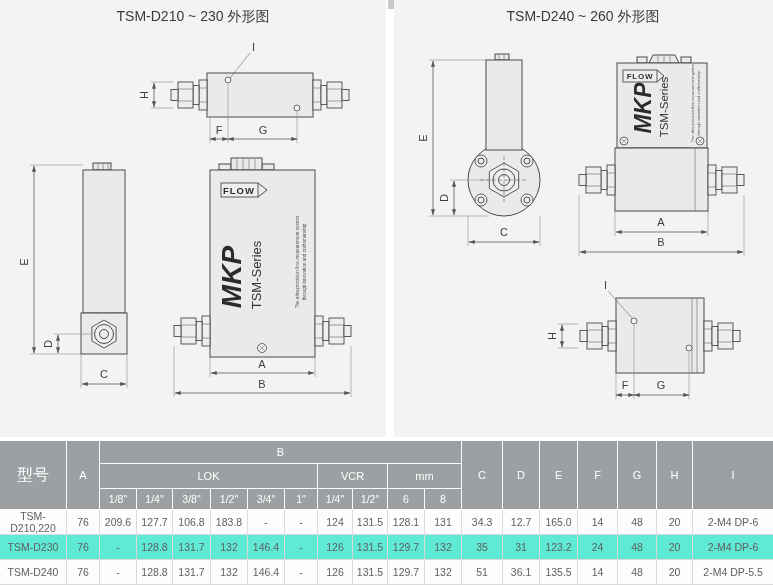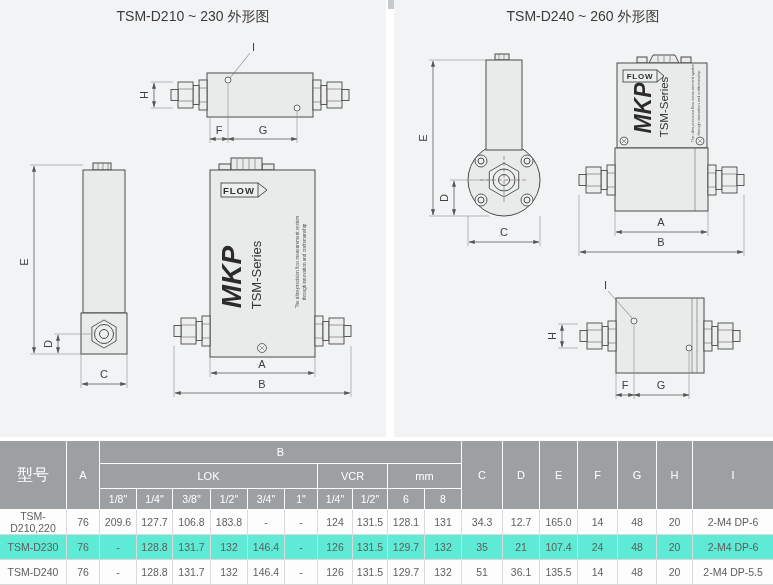--- a/index.html
+++ b/index.html
@@ -355,22 +355,22 @@
       <td>128.8</td>
       <td>131.7</td>
       <td>132</td>
       <td>146.4</td>
       <td>-</td>
       <td>126</td>
       <td>131.5</td>
       <td>129.7</td>
       <td>132</td>
       <td>35</td>
-      <td>21</td>
-      <td>107.4</td>
+      <td>31</td>
+      <td>123.2</td>
       <td>24</td>
       <td>48</td>
       <td>20</td>
       <td class="noR">2-M4 DP-6</td>
     </tr>
     <tr>
       <td>TSM-D240</td>
       <td>76</td>
       <td>-</td>
       <td>128.8</td>

